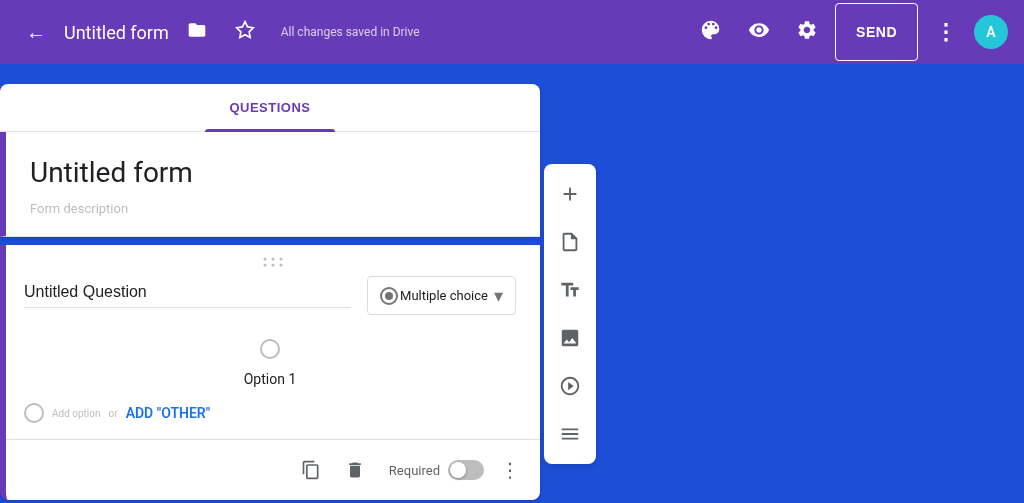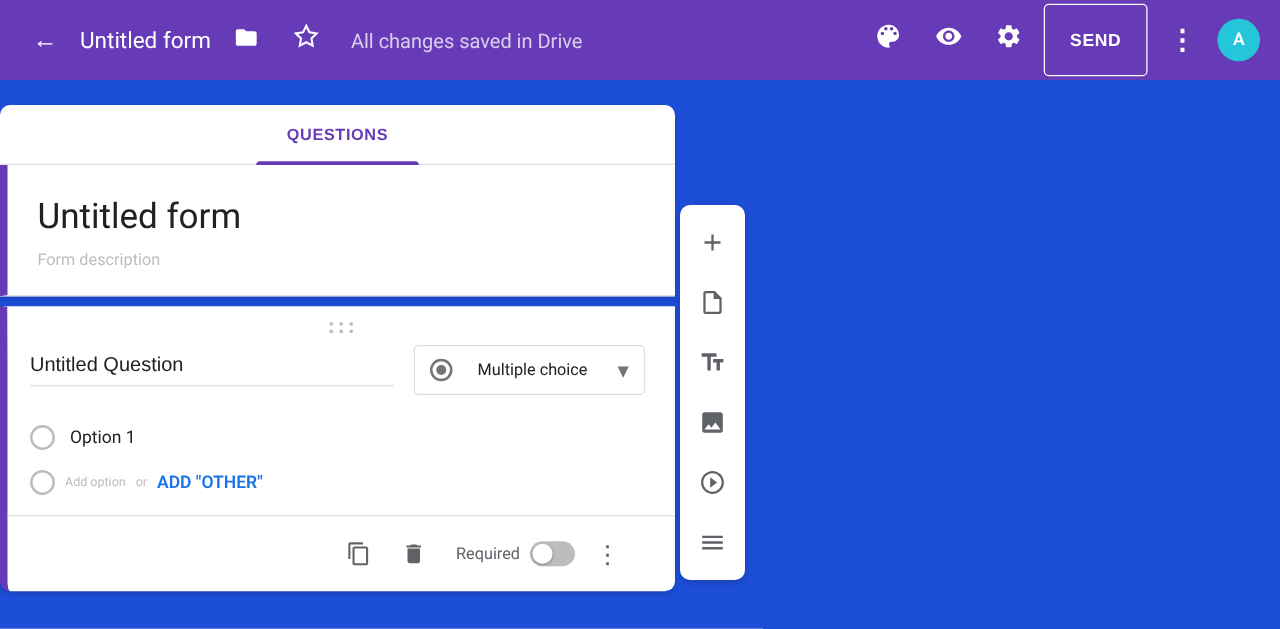--- a/index.html
+++ b/index.html
@@ -10,21 +10,21 @@
       background: #673ab7;
       height: 64px;
       display: flex;
       align-items: center;
       padding: 0 16px;
       gap: 8px;
     }
     .topnav-left { display: flex; align-items: center; gap: 8px; flex: 1; }
     .topnav-right { display: flex; align-items: center; gap: 8px; }
     .nav-title { color: #fff; font-size: 18px; font-weight: 400; white-space: nowrap; }
-    .nav-save { color: rgba(255,255,255,0.75); font-size: 16px; margin-left: 8px; }
+    .nav-save { color: rgba(255,255,255,0.75); font-size: 12px; margin-left: 8px; }
     .icon-btn {
       width: 40px; height: 40px;
       border-radius: 50%;
       border: none;
       background: transparent;
       cursor: pointer;
       display: flex; align-items: center; justify-content: center;
       color: #fff;
       font-size: 20px;
     }
@@ -141,21 +141,21 @@
       border-bottom: 1px solid #e0e0e0;
       outline: none;
       flex: 1;
       padding-bottom: 6px;
       background: transparent;
     }
 
     .type-selector {
       display: flex;
       align-items: center;
-      gap: 20px;
+      gap: 2px;
       border: 1px solid #dadce0;
       border-radius: 4px;
       padding: 8px 12px;
       cursor: pointer;
       background: #fff;
       font-size: 13px;
       color: #202124;
       white-space: nowrap;
     }
     .type-selector .radio-icon {
@@ -172,20 +172,21 @@
     }
     .chevron-down { font-size: 18px; color: #757575; margin-left: 4px; }
 
     
     .option-row {
       display: flex;
       align-items: center;
       gap: 12px;
       margin-bottom: 12px;
       padding: 4px 0;
+      flex-direction: column;
     }
     .option-radio {
       width: 20px; height: 20px;
       border-radius: 50%;
       border: 2px solid #bdbdbd;
       flex-shrink: 0;
     }
     .option-text {
       font-size: 14px;
       color: #202124;
@@ -209,21 +210,21 @@
     .add-other-link {
       font-size: 14px;
       color: #1a73e8;
       font-weight: 600;
       cursor: pointer;
     }
 
     
     .question-footer {
       border-top: 1px solid #e0e0e0;
-      padding: 12px 36px;
+      padding: 12px 12px;
       display: flex;
       align-items: center;
       justify-content: flex-end;
       gap: 8px;
     }
     .footer-icon-btn {
       width: 36px; height: 36px;
       border-radius: 50%;
       border: none;
       background: transparent;

